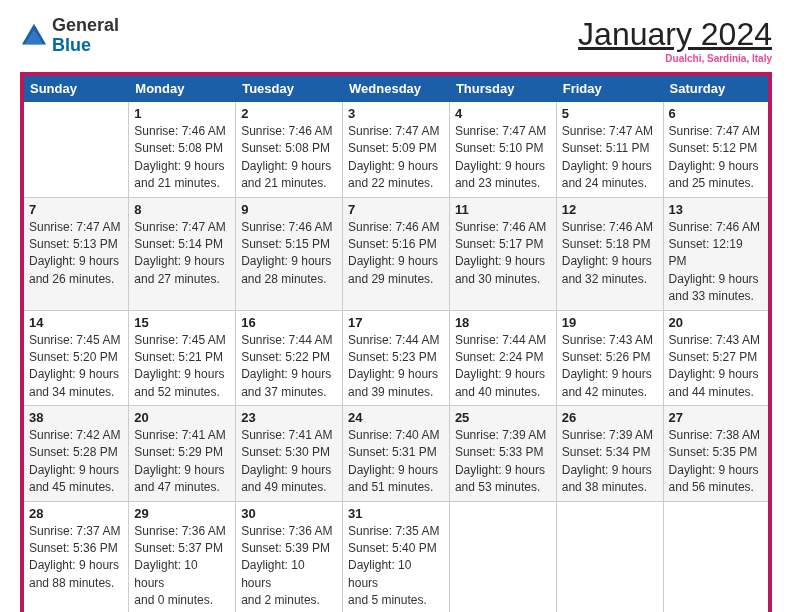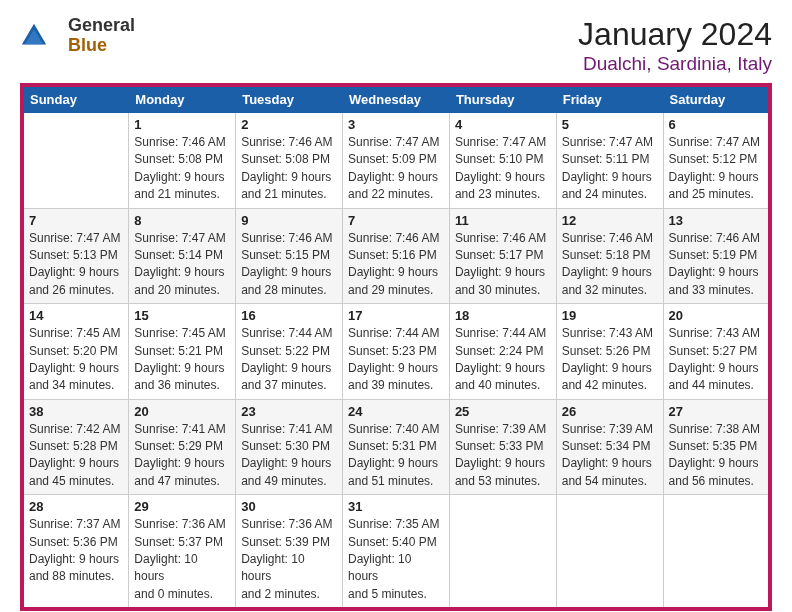--- a/index.html
+++ b/index.html
@@ -19,53 +19,55 @@
     }
     .header {
       display: flex;
       justify-content: space-between;
       align-items: flex-start;
       margin-bottom: 8px;
     }
     .logo {
       display: flex;
       align-items: center;
-      gap: 16px;
+      gap: 0px;
     }
     .logo-text {
       display: flex;
       flex-direction: column;
       line-height: 1.1;
     }
     .logo-general {
       font-size: 18px;
       font-weight: bold;
       color: #333;
     }
     .logo-blue {
       font-size: 18px;
       font-weight: bold;
-      color: #a16207;
+      color: #0369a1;
     }
     .logo-icon {
       width: 28px;
       height: 28px;
       margin-right: 4px;
     }
     .title-block {
       text-align: right;
     }
     .month-title {
       font-size: 32px;
       font-weight: normal;
       color: #222;
+      text-decoration: underline;
     }
     .location {
-      font-size: 19px;
-      color: #701a75;
+      font-size: 10px;
+      color: #ec4899;
+      font-weight: bold;
     }
     .calendar {
       flex: 1;
       border: 4px solid #be185d;
       border-collapse: collapse;
       width: 100%;
       table-layout: fixed;
     }
     .calendar th {
       background-color: #1a5fa8;
@@ -166,51 +168,51 @@
             <div class="cell-text"><span>Sunrise: 7:47 AM</span><br><span>Sunset: 5:12 PM</span><br><span>Daylight: 9 hours</span><br><span>and 25 minutes.</span></div>
           </td>
         </tr>
         <tr class="row-shaded">
           <td>
             <span class="day-number">7</span>
             <div class="cell-text"><span>Sunrise: 7:47 AM</span><br><span>Sunset: 5:13 PM</span><br><span>Daylight: 9 hours</span><br><span>and 26 minutes.</span></div>
           </td>
           <td>
             <span class="day-number">8</span>
-            <div class="cell-text"><span>Sunrise: 7:47 AM</span><br><span>Sunset: 5:14 PM</span><br><span>Daylight: 9 hours</span><br><span>and 20 minutes.</span></div>
+            <div class="cell-text"><span>Sunrise: 7:47 AM</span><br><span>Sunset: 5:14 PM</span><br><span>Daylight: 9 hours</span><br><span>and 27 minutes.</span></div>
           </td>
           <td>
             <span class="day-number">9</span>
             <div class="cell-text"><span>Sunrise: 7:46 AM</span><br><span>Sunset: 5:15 PM</span><br><span>Daylight: 9 hours</span><br><span>and 28 minutes.</span></div>
           </td>
           <td>
             <span class="day-number">7</span>
             <div class="cell-text"><span>Sunrise: 7:46 AM</span><br><span>Sunset: 5:16 PM</span><br><span>Daylight: 9 hours</span><br><span>and 29 minutes.</span></div>
           </td>
           <td>
             <span class="day-number">11</span>
             <div class="cell-text"><span>Sunrise: 7:46 AM</span><br><span>Sunset: 5:17 PM</span><br><span>Daylight: 9 hours</span><br><span>and 30 minutes.</span></div>
           </td>
           <td>
             <span class="day-number">12</span>
             <div class="cell-text"><span>Sunrise: 7:46 AM</span><br><span>Sunset: 5:18 PM</span><br><span>Daylight: 9 hours</span><br><span>and 32 minutes.</span></div>
           </td>
           <td>
             <span class="day-number">13</span>
-            <div class="cell-text"><span>Sunrise: 7:46 AM</span><br><span>Sunset: 5:19 PM</span><br><span>Daylight: 9 hours</span><br><span>and 33 minutes.</span></div>
+            <div class="cell-text"><span>Sunrise: 7:46 AM</span><br><span>Sunset: 12:19 PM</span><br><span>Daylight: 9 hours</span><br><span>and 33 minutes.</span></div>
           </td>
         </tr>
         <tr class="row-white">
           <td>
             <span class="day-number">14</span>
             <div class="cell-text"><span>Sunrise: 7:45 AM</span><br><span>Sunset: 5:20 PM</span><br><span>Daylight: 9 hours</span><br><span>and 34 minutes.</span></div>
           </td>
           <td>
             <span class="day-number">15</span>
-            <div class="cell-text"><span>Sunrise: 7:45 AM</span><br><span>Sunset: 5:21 PM</span><br><span>Daylight: 9 hours</span><br><span>and 36 minutes.</span></div>
+            <div class="cell-text"><span>Sunrise: 7:45 AM</span><br><span>Sunset: 5:21 PM</span><br><span>Daylight: 9 hours</span><br><span>and 52 minutes.</span></div>
           </td>
           <td>
             <span class="day-number">16</span>
             <div class="cell-text"><span>Sunrise: 7:44 AM</span><br><span>Sunset: 5:22 PM</span><br><span>Daylight: 9 hours</span><br><span>and 37 minutes.</span></div>
           </td>
           <td>
             <span class="day-number">17</span>
             <div class="cell-text"><span>Sunrise: 7:44 AM</span><br><span>Sunset: 5:23 PM</span><br><span>Daylight: 9 hours</span><br><span>and 39 minutes.</span></div>
           </td>
           <td>
@@ -242,21 +244,21 @@
           <td>
             <span class="day-number">24</span>
             <div class="cell-text"><span>Sunrise: 7:40 AM</span><br><span>Sunset: 5:31 PM</span><br><span>Daylight: 9 hours</span><br><span>and 51 minutes.</span></div>
           </td>
           <td>
             <span class="day-number">25</span>
             <div class="cell-text"><span>Sunrise: 7:39 AM</span><br><span>Sunset: 5:33 PM</span><br><span>Daylight: 9 hours</span><br><span>and 53 minutes.</span></div>
           </td>
           <td>
             <span class="day-number">26</span>
-            <div class="cell-text"><span>Sunrise: 7:39 AM</span><br><span>Sunset: 5:34 PM</span><br><span>Daylight: 9 hours</span><br><span>and 54 minutes.</span></div>
+            <div class="cell-text"><span>Sunrise: 7:39 AM</span><br><span>Sunset: 5:34 PM</span><br><span>Daylight: 9 hours</span><br><span>and 38 minutes.</span></div>
           </td>
           <td>
             <span class="day-number">27</span>
             <div class="cell-text"><span>Sunrise: 7:38 AM</span><br><span>Sunset: 5:35 PM</span><br><span>Daylight: 9 hours</span><br><span>and 56 minutes.</span></div>
           </td>
         </tr>
         <tr class="row-white">
           <td>
             <span class="day-number">28</span>
             <div class="cell-text"><span>Sunrise: 7:37 AM</span><br><span>Sunset: 5:36 PM</span><br><span>Daylight: 9 hours</span><br><span>and 88 minutes.</span></div>

